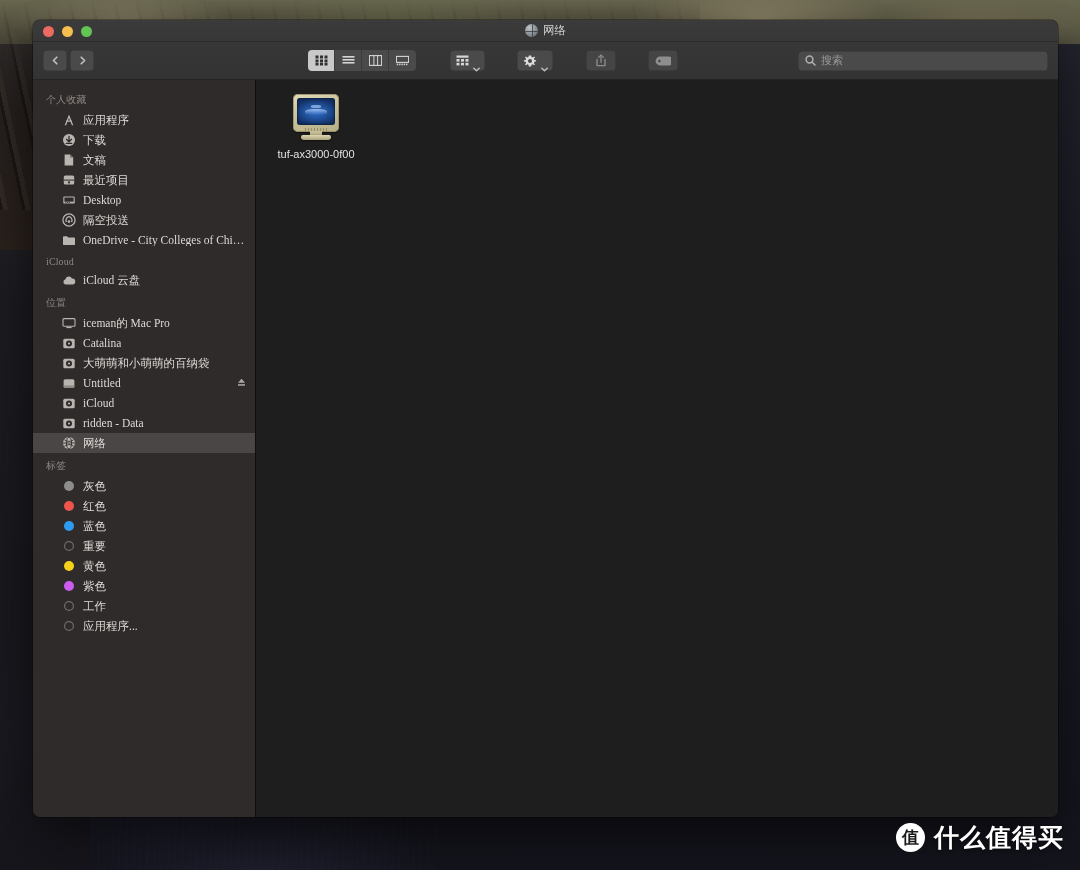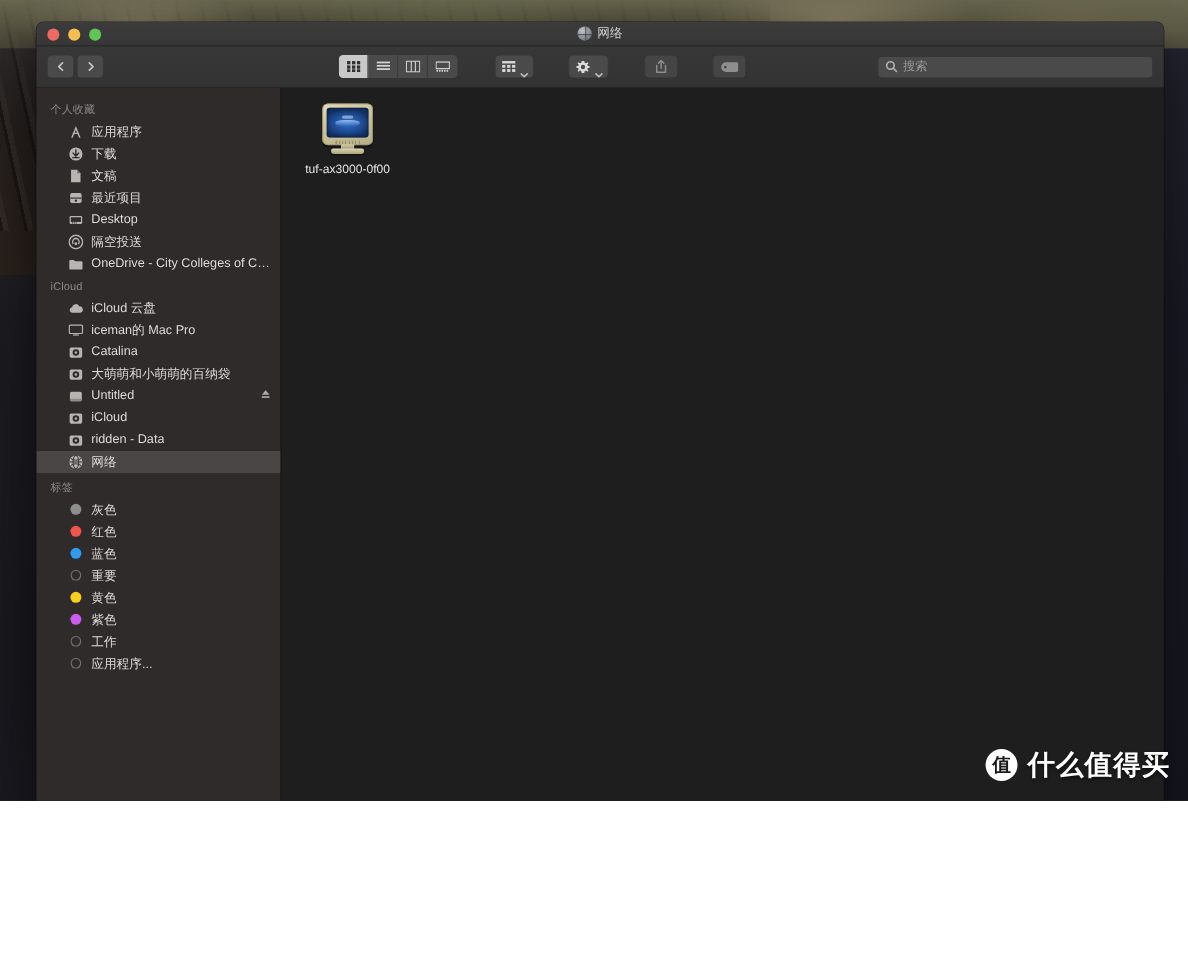--- a/index.html
+++ b/index.html
@@ -5,21 +5,21 @@
   * { box-sizing: border-box; margin: 0; padding: 0; }
   html, body {
     width: 1080px; height: 870px;
     overflow: hidden;
     font-family: "Liberation Sans", "DejaVu Sans", sans-serif;
   }
 
   
   #desktop {
     position: relative;
-    width: 1080px; height: 728px;
+    width: 1080px; height: 870px;
     background: #16141c;
     overflow: hidden;
   }
   .wp-layer { position: absolute; inset: 0; }
   
   .wp-top {
     height: 44px;
     background: linear-gradient(180deg, #5c5e4a 0%, #6d6a50 40%, #55513f 100%);
   }
   
@@ -207,20 +207,21 @@
   }
 
   
   .sidebar {
     width: 223px;
     background: #2f2b2b;
     border-right: 0.5px solid #0f0f0f;
     padding-top: 7px;
     overflow: hidden;
     flex: 0 0 auto;
+    font-family: Liberation Serif, serif;
   }
   .sb-group-title {
     font-size: 10px;
     color: #8e8884;
     padding: 6px 0 3px 13px;
     letter-spacing: 0.1px;
   }
   .sb-row {
     height: 20px;
     display: flex; align-items: center;
@@ -566,20 +567,21 @@
 
         <div class="sb-row">
           <span class="sb-ico">
             <svg width="14" height="11" viewBox="0 0 14 11">
                 <path d="M3.6 9.4 A2.6 2.6 0 0 1 3.4 4.3 A3.5 3.5 0 0 1 10 3.5 A2.9 2.9 0 0 1 10.6 9.4 Z" fill="#b9b4b0"></path>
               </svg>
           </span>
           <span class="sb-label">iCloud 云盘</span>
         </div>
 
+        <div class="sb-group-title">位置</div>
 
         <div class="sb-row">
           <span class="sb-ico">
             <svg width="14" height="12" viewBox="0 0 14 12">
                 <rect x="1" y="1.6" width="12" height="7.6" rx="1" fill="none" stroke="#b9b4b0" stroke-width="1.1"></rect>
                 <rect x="4.4" y="10" width="5.2" height="1.1" fill="#b9b4b0"></rect>
               </svg>
           </span>
           <span class="sb-label">iceman的 Mac Pro</span>
         </div>

